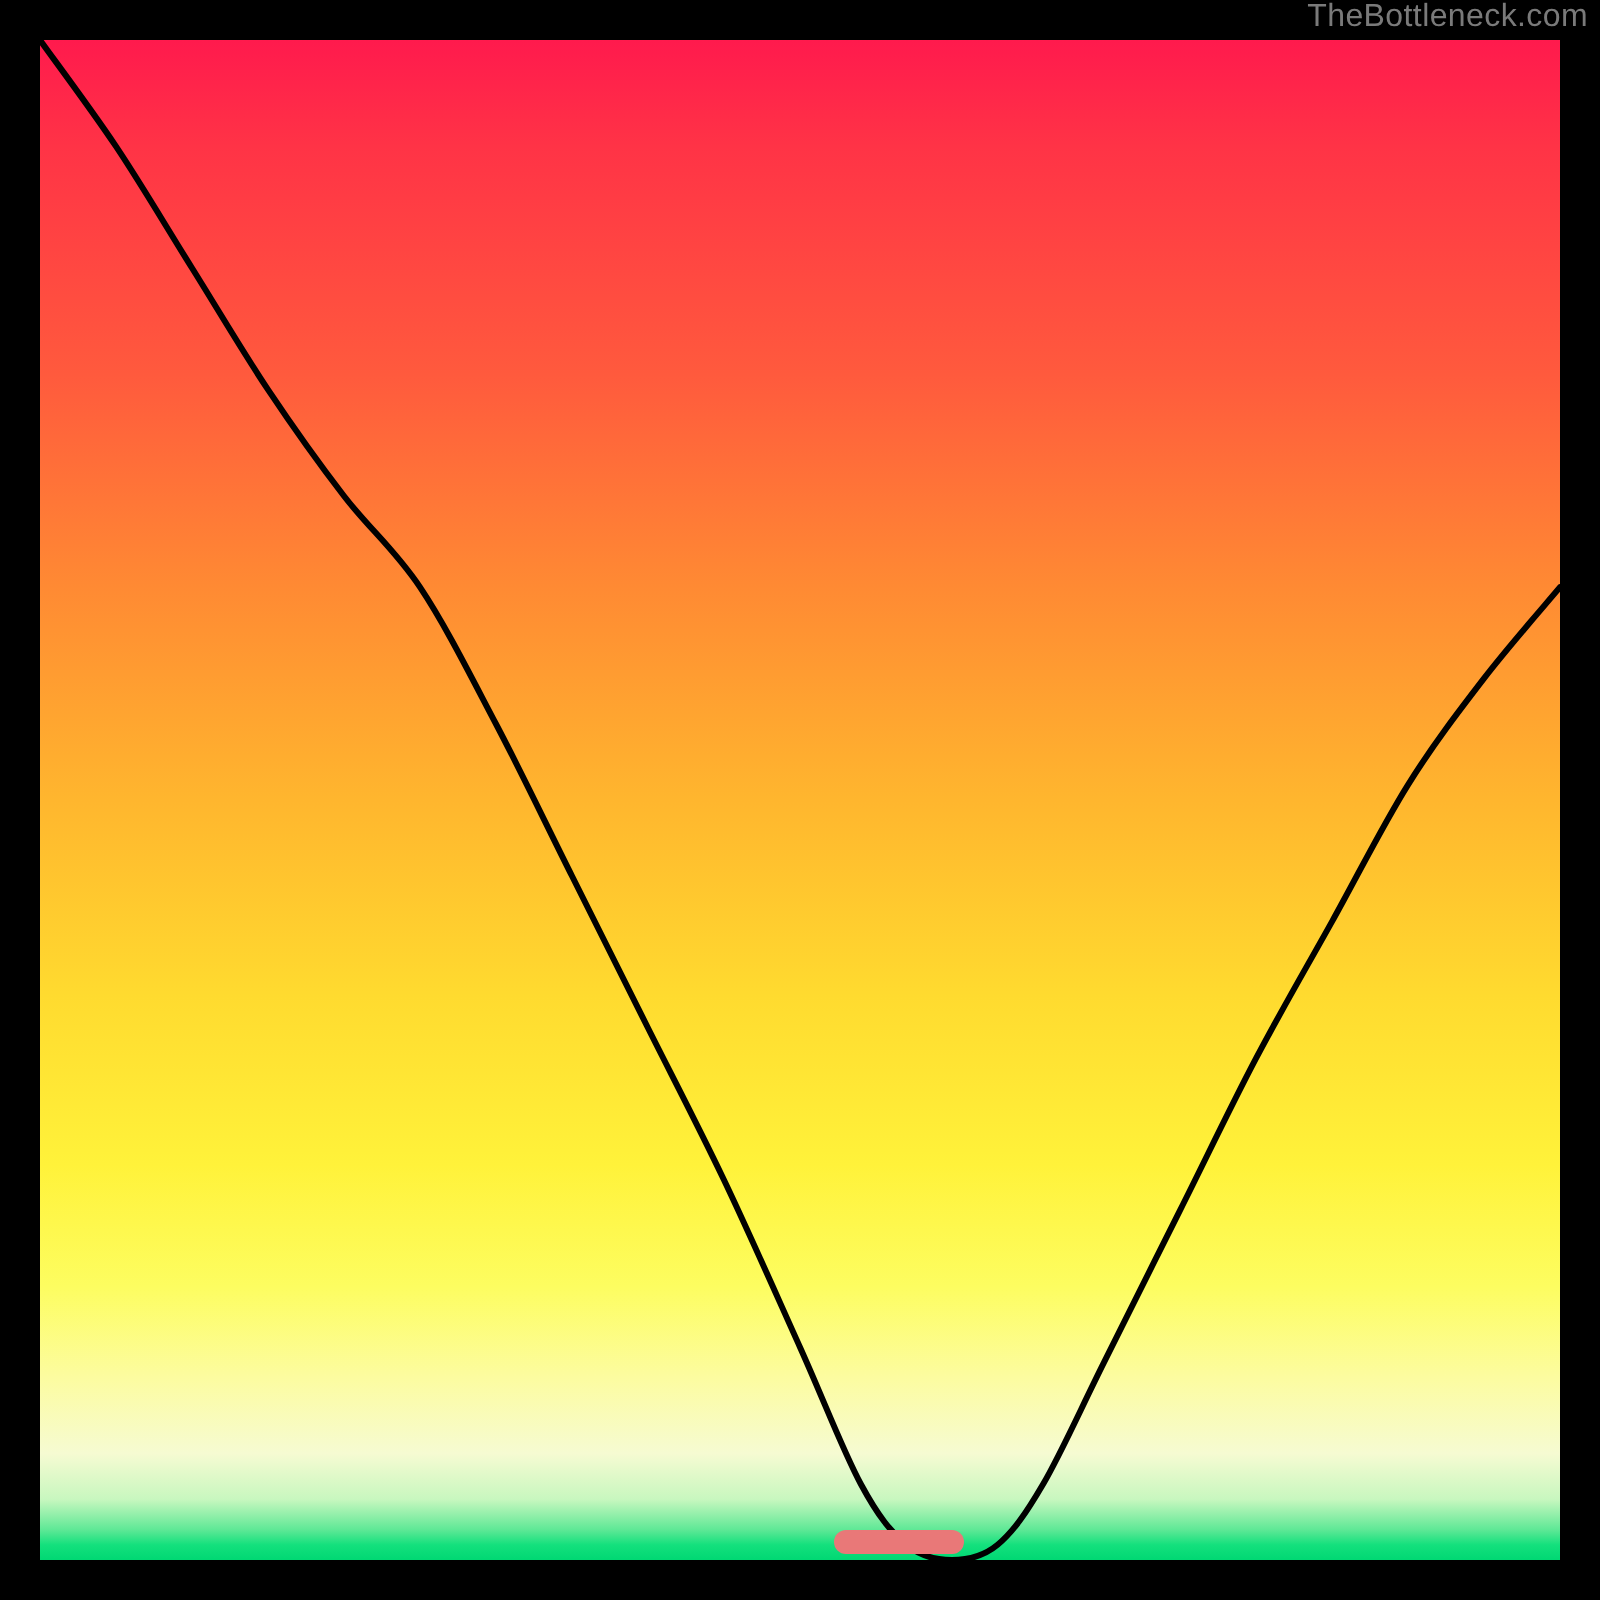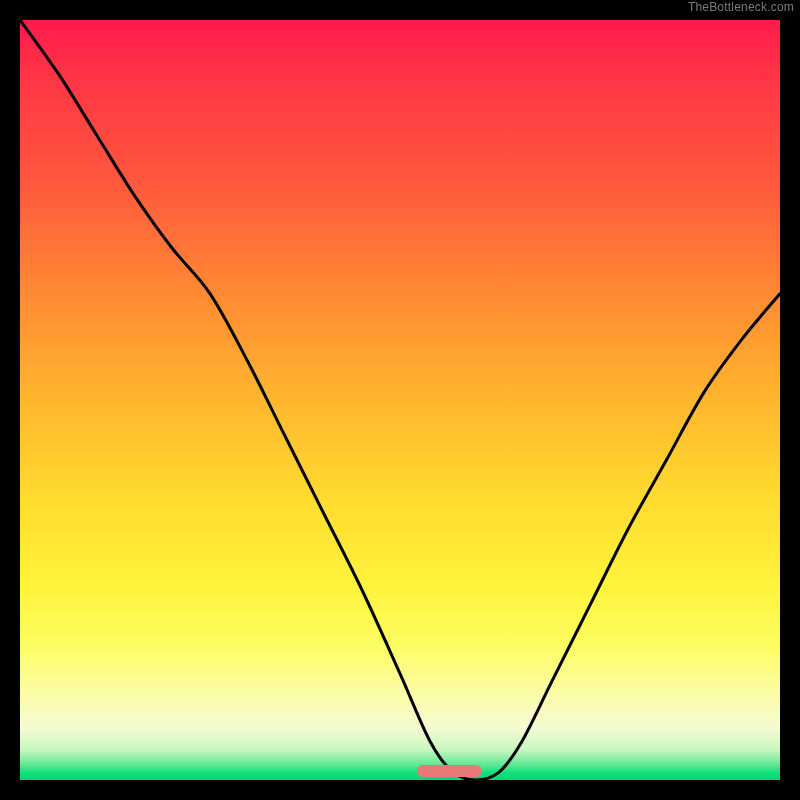--- a/index.html
+++ b/index.html
@@ -55,21 +55,21 @@
   .marker {
     position: absolute;
     background: #e97878;
     border-radius: 6px;
   }
   .watermark {
     position: absolute;
     top: 0px;
     right: 6px;
     color: #7a7a7a;
-    font-size: 12px;
+    font-size: 16px;
     font-weight: 500;
     letter-spacing: 0.2px;
     user-select: none;
   }
 </style>
 </head>
 <body>
 
 <div class="watermark">TheBottleneck.com</div>
 

